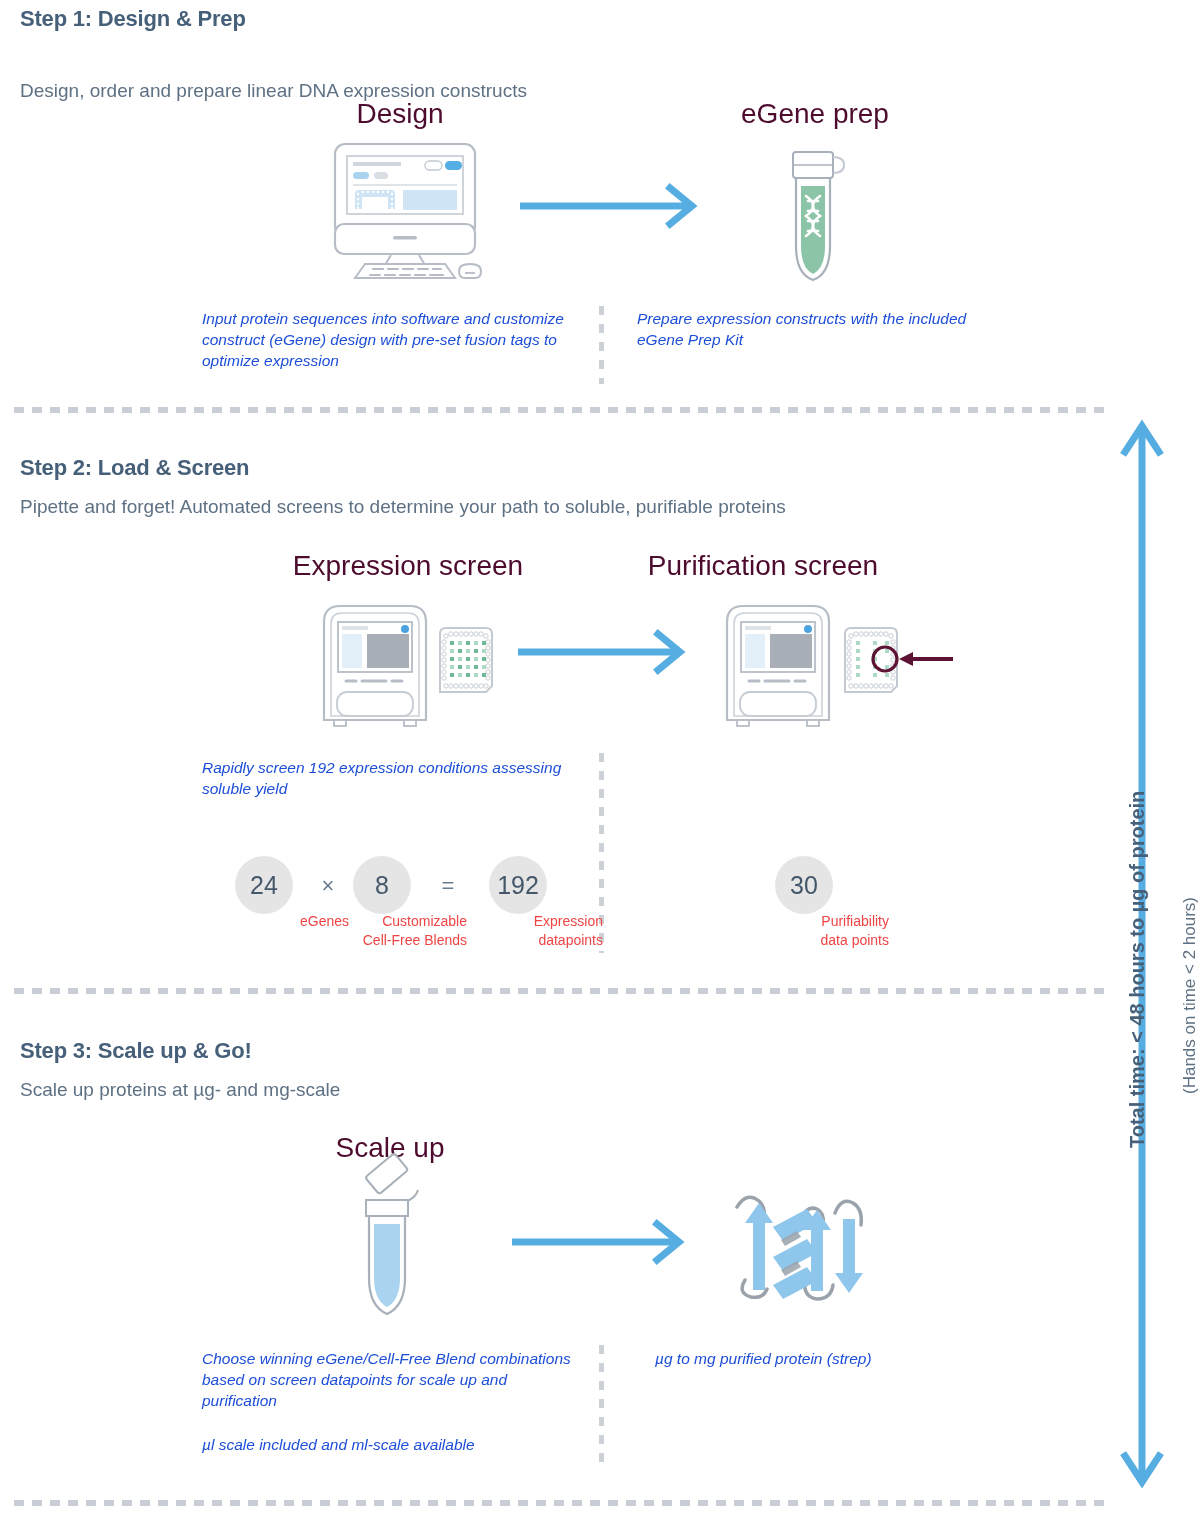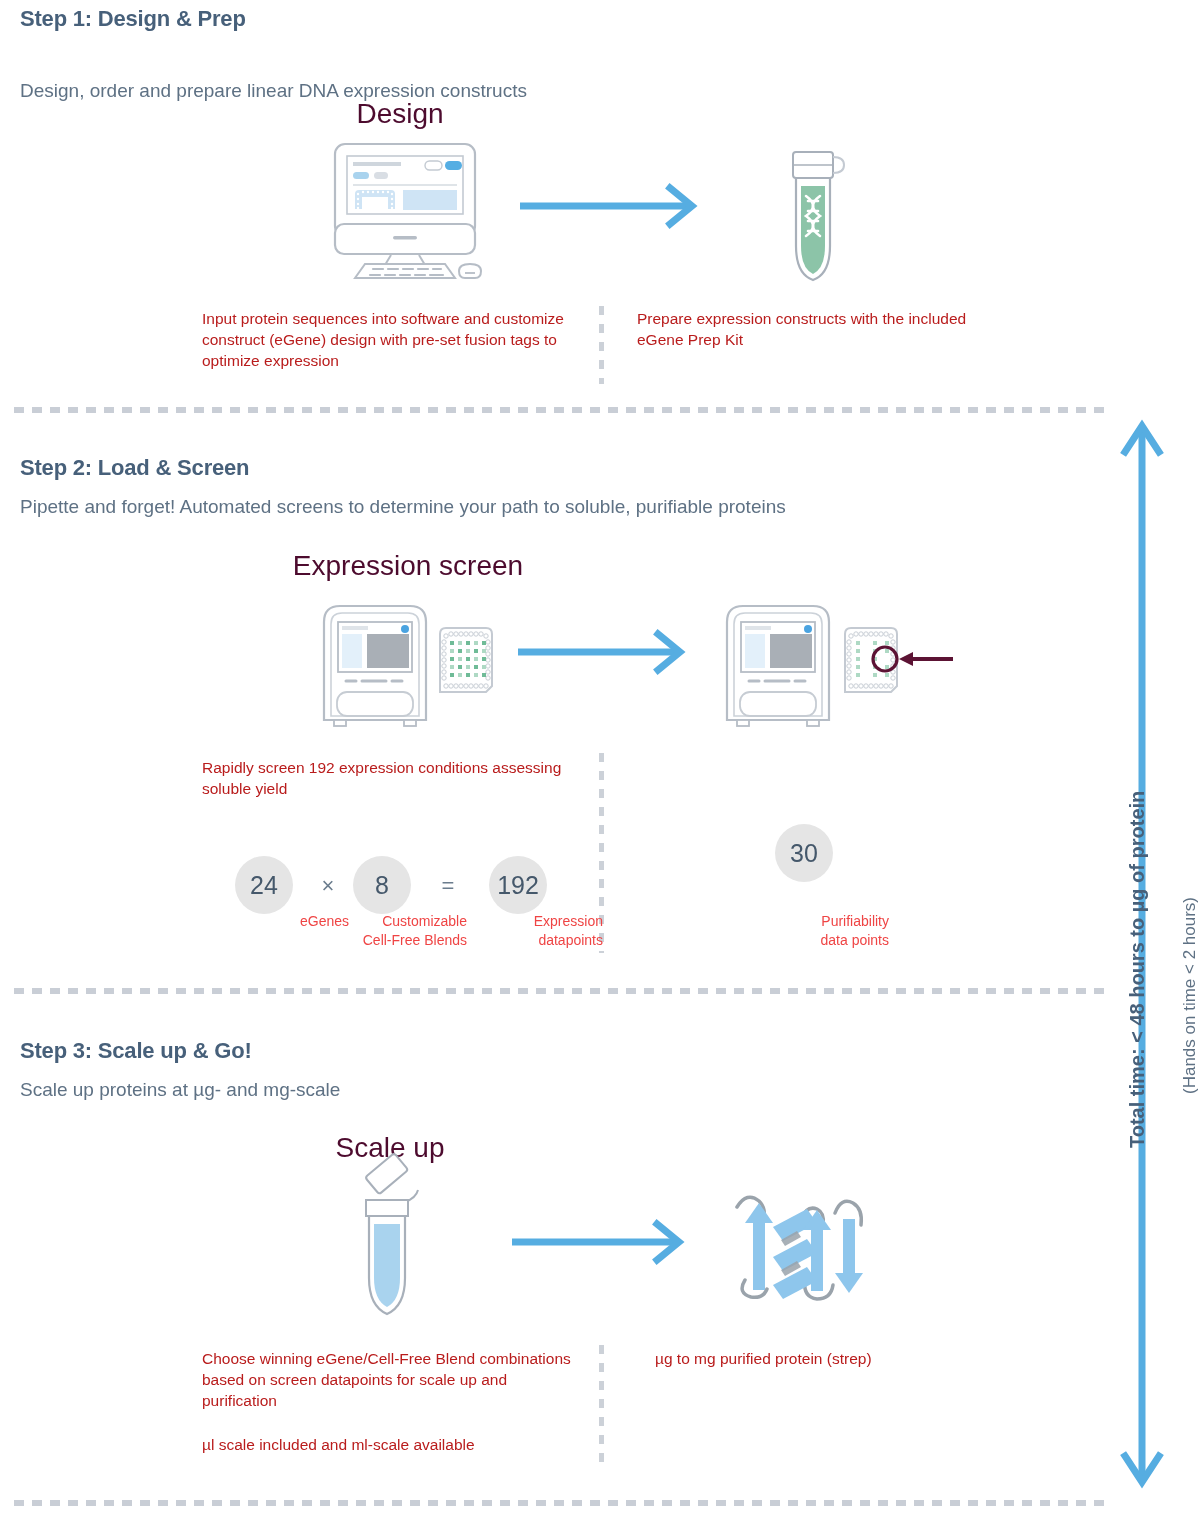--- a/index.html
+++ b/index.html
@@ -42,21 +42,22 @@
     color: #4d0b2e;
     white-space: nowrap;
     text-align: center;
   }
 
   
   .caption {
     position: absolute;
     font-size: 15.5px;
     line-height: 21px;
-    color: #b91c1c;
+    color: #1d4ed8;
+    font-style: italic;
   }
 
   
   .hdash {
     position: absolute;
     height: 6px;
     background-image: repeating-linear-gradient(
        to right, #c9ced6 0 10px, transparent 10px 18px);
   }
 
@@ -113,20 +114,21 @@
 </style>
 </head>
 <body>
 
 <div class="page">
 
   <div class="step-title" style="left:20px; top:6px;">Step 1: Design &amp; Prep</div>
   <div class="step-sub" style="left:20px; top:45px;margin-top:35px;">Design, order and prepare linear DNA expression constructs</div>
 
   <div class="panel-head" style="left:250px; top:98px; width:300px;">Design</div>
+  <div class="panel-head" style="left:665px; top:98px; width:300px;">eGene prep</div>
 
   <div style="position:absolute; left:325px; top:142px;">
     <svg width="160" height="140" viewBox="0 0 160 140">
       <rect x="10" y="2" width="140" height="92" rx="10" fill="#fff" stroke="#b6bdc6" stroke-width="2.2"></rect>
       <rect x="22" y="14" width="116" height="58" fill="#fff" stroke="#c3cad2" stroke-width="1.6"></rect>
       <rect x="28" y="20" width="48" height="4" fill="#cfd6dd"></rect>
       <rect x="28" y="30" width="16" height="7" rx="3.5" fill="#a9d3ee"></rect>
       <rect x="49" y="30" width="14" height="7" rx="3.5" fill="#d9dee4"></rect>
       <rect x="100" y="19" width="17" height="9" rx="4.5" fill="#fff" stroke="#c3cad2" stroke-width="1.4"></rect>
       <rect x="120" y="19" width="17" height="9" rx="4.5" fill="#55aee3"></rect>
@@ -201,20 +203,21 @@
   <div class="caption" style="left:202px; top:308px; width:372px;">Input protein sequences into software and customize construct (eGene) design with pre-set fusion tags to optimize expression</div>
   <div class="vdash" style="left:599px; top:306px; height:78px;"></div>
   <div class="caption" style="left:637px; top:308px; width:372px;">Prepare expression constructs with the included eGene Prep Kit</div>
 
   <div class="hdash" style="left:14px; top:407px; width:1090px;"></div>
 
   <div class="step-title" style="left:20px; top:455px;">Step 2: Load &amp; Screen</div>
   <div class="step-sub" style="left:20px; top:496px;">Pipette and forget! Automated screens to determine your path to soluble, purifiable proteins</div>
 
   <div class="panel-head" style="left:238px; top:550px; width:340px;">Expression screen</div>
+  <div class="panel-head" style="left:593px; top:550px; width:340px;">Purification screen</div>
 
   <div style="position:absolute; left:310px; top:598px;">
     <svg width="190" height="130" viewBox="0 0 190 130">
       <path d="M14 122 L14 24 Q14 8 30 8 L100 8 Q116 8 116 24 L116 122 Z" fill="#fff" stroke="#b6bdc6" stroke-width="2.2"></path>
       <path d="M21 118 L21 26 Q21 15 32 15 L98 15 Q109 15 109 26 L109 118 Z" fill="#fff" stroke="#ccd2d9" stroke-width="1.6"></path>
       <rect x="28" y="24" width="74" height="50" fill="#fff" stroke="#b6bdc6" stroke-width="1.8"></rect>
       <rect x="32" y="28" width="26" height="4" fill="#dfe4e9"></rect>
       <rect x="32" y="36" width="20" height="34" fill="#e3f0fa"></rect>
       <rect x="57" y="36" width="42" height="34" fill="#a9afb6"></rect>
       <circle cx="95" cy="31" r="4" fill="#4aa3e0"></circle>
@@ -385,21 +388,21 @@
   <div class="bubble" style="left:353px; top:856px;">8</div>
   <div class="bubble-label" style="left:297px; top:912px; white-space:pre-line;">Customizable
 Cell-Free Blends</div>
 
   <div class="op" style="left:433px; top:873px;">=</div>
 
   <div class="bubble" style="left:489px; top:856px;">192</div>
   <div class="bubble-label" style="left:433px; top:912px; white-space:pre-line;">Expression
 datapoints</div>
 
-  <div class="bubble" style="left:775px; top:824px;">30</div>
+  <div class="bubble" style="left:775px; top:856px;">30</div>
   <div class="bubble-label" style="left:719px; top:912px; white-space:pre-line;">Purifiability
 data points</div>
 
   <div class="hdash" style="left:14px; top:988px; width:1090px;"></div>
 
   <div class="step-title" style="left:20px; top:1038px;">Step 3: Scale up &amp; Go!</div>
   <div class="step-sub" style="left:20px; top:1079px;">Scale up proteins at µg- and mg-scale</div>
 
   <div class="panel-head" style="left:240px; top:1132px; width:300px;">Scale up</div>
 

